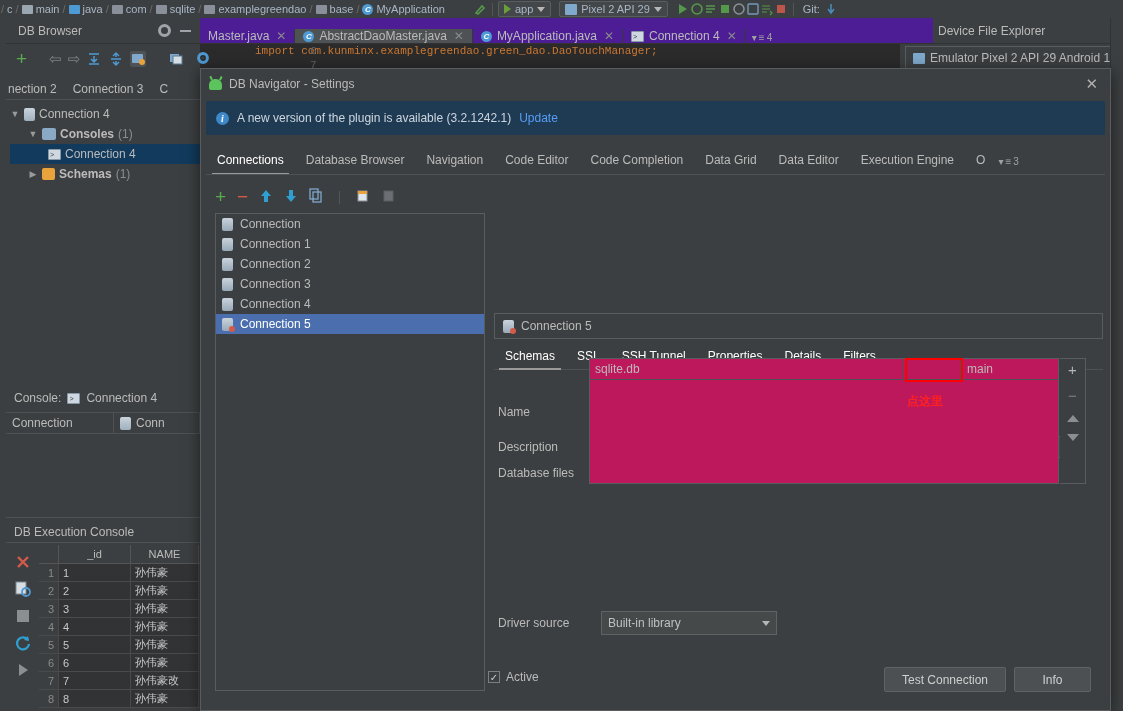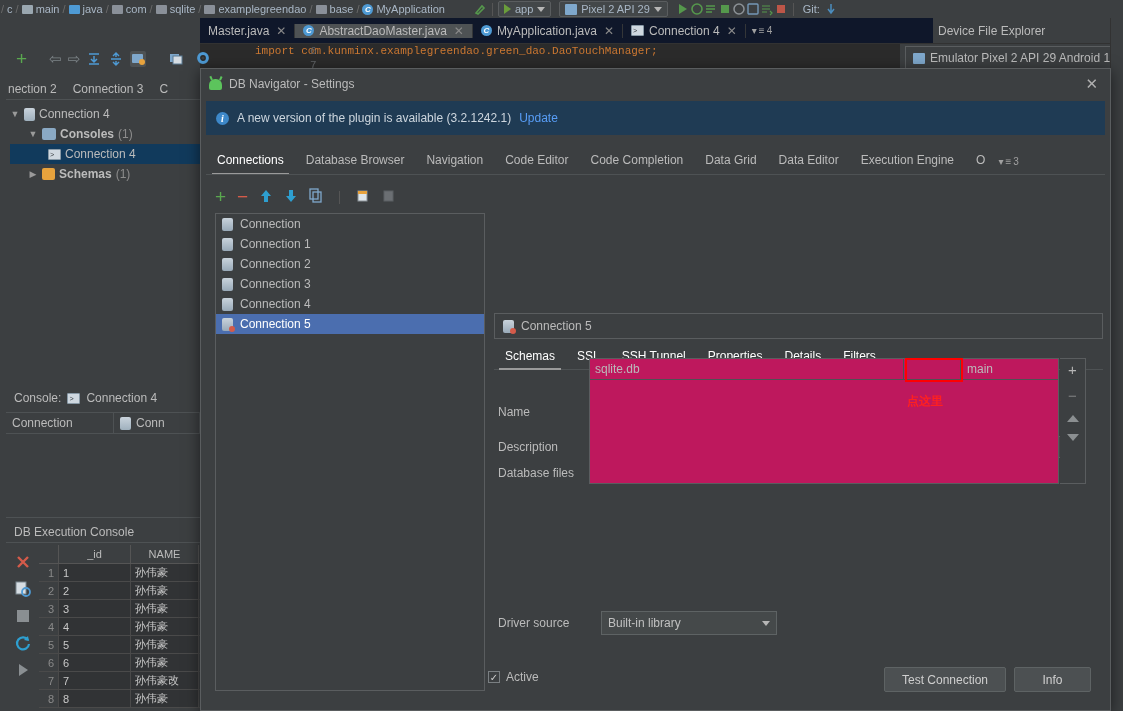--- a/index.html
+++ b/index.html
@@ -41,21 +41,21 @@
   .tri-green { width: 0; height: 0; border-left: 7px solid #6a9d3b;
     border-top: 5px solid transparent; border-bottom: 5px solid transparent; }
   .caret-dn { width: 0; height: 0; border-left: 4px solid transparent;
     border-right: 4px solid transparent; border-top: 5px solid #b6b6b6; }
   .tbi { width: 14px; height: 14px; display: inline-block; position: relative;
         opacity: .85; }
 
   
   .tab-strip {
     position: absolute; left: 200px; top: 18px; width: 733px; height: 26px;
-    background: #0f172a; display: flex; align-items: center;
+    background: #4c1d95; display: flex; align-items: flex-end;
     border-bottom: 1px solid #323232; overflow: hidden;
   }
   .etab {
     display: flex; align-items: center; gap: 5px; padding: 0 8px;
     font-size: 12px; color: #bbbbbb; cursor: default; white-space: nowrap;
     border-right: 1px solid #343638;
   }
   .etab.active { background: #4e5254; }
   .etab .x { color: #8a8a8a; font-size: 12px; margin-left: 2px; }
   .ovf-tabs { display:flex; align-items:center; gap:2px; padding:0 6px; font-size:10px; color:#a0a0a0; }
@@ -452,20 +452,25 @@
       <span>4</span>
     </div>
   </div>
 
   <div class="editor-bg">
     <span class="gutter-num" style="top:0">6</span>
     <span class="gutter-num" style="top:14px">7</span>
     <span>import com.kunminx.examplegreendao.green_dao.DaoTouchManager;</span>
   </div>
 
+  <div class="dbb-head">
+    <span class="dbb-title">DB Browser</span>
+    <span class="gear"></span>
+    <span class="minus-btn"></span>
+  </div>
 
   <div class="dbb-toolbar">
     <span class="plus-g">+</span>
     <span class="tb-sep"></span>
     <span class="arw">⇦</span>
     <span class="arw">⇨</span>
     <span class="tbicon">
       <svg width="16" height="16" viewBox="0 0 16 16">
           <path d="M3 3h10M8 5v6M5 8l3 3 3-3M3 13h10" stroke="#4e9ad4" stroke-width="1.5" fill="none"></path>
         </svg>

